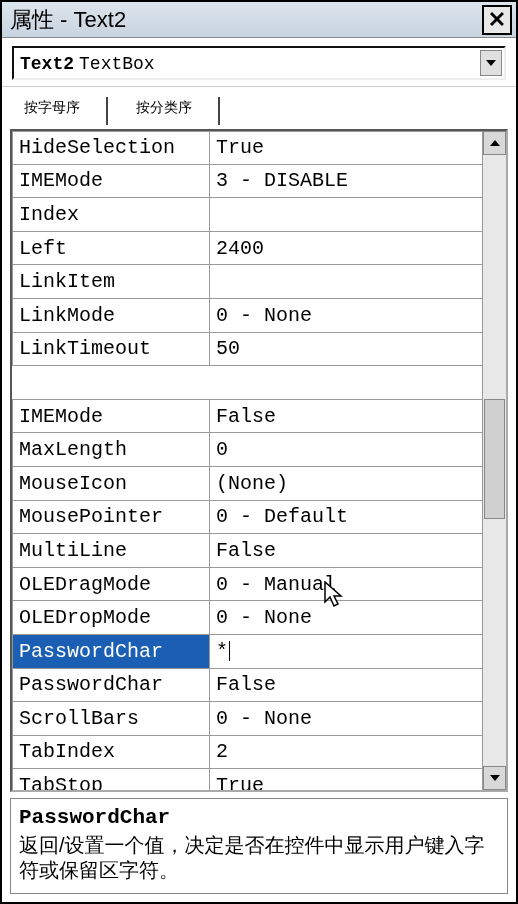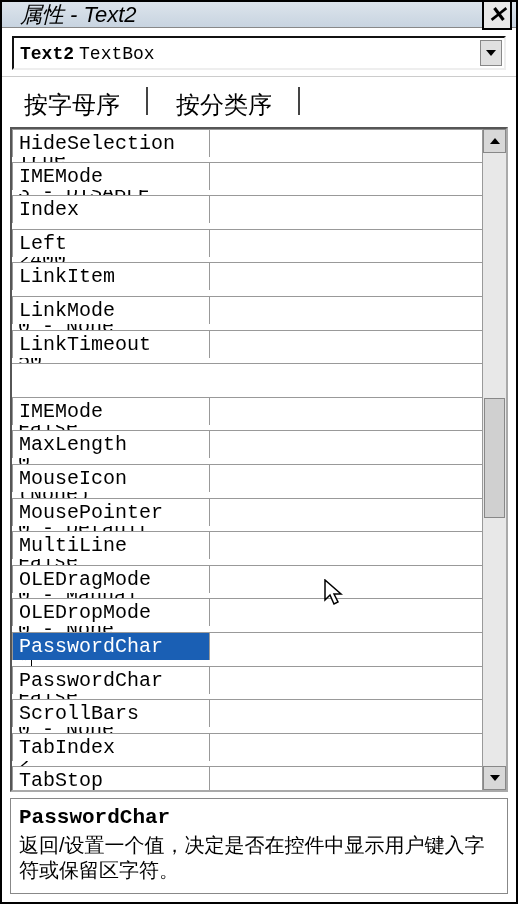--- a/index.html
+++ b/index.html
@@ -19,23 +19,22 @@
     height: 100%;
     display: flex;
     flex-direction: column;
   }
   .titlebar {
     background: linear-gradient(#dce4ec, #c8d4e0);
     border-bottom: 1px solid #888;
     display: flex;
     align-items: center;
     justify-content: space-between;
-    padding: 4px 4px 4px 18px;
-    height: 26px;
-    font-style: italic;
+    padding: 4px 4px 4px 8px;
+    height: 36px;
   }
   .titlebar-title {
     font-size: 22px;
     color: #000;
   }
   .close-btn {
     width: 30px;
     height: 30px;
     border: 2px solid #000;
     background: #e8e8e8;
@@ -78,21 +77,21 @@
     background: #e0e0e0;
     border: 1px solid #888;
     display: flex;
     align-items: center;
     justify-content: center;
   }
   .tabs {
     display: flex;
     padding: 10px 12px 0 18px;
     gap: 24px;
-    font-size: 24px;
+    font-size: 14px;
   }
   .tab {
     border-bottom: none;
     padding: 2px 4px;
     cursor: pointer;
   }
   .tab.active {}
   .tab-sep {
     border-left: 2px solid #444;
     height: 28px;
@@ -108,21 +107,20 @@
   .grid {
     flex: 1;
     overflow: hidden;
     font-family: "Courier New", monospace;
     font-size: 20px;
   }
   .row {
     display: flex;
     height: 33.6px;
     border-bottom: 1px solid #999;
-    flex-direction: column;
   }
   .row:first-child { border-top: 1px solid #999; }
   .cell-name {
     width: 198px;
     padding: 2px 6px;
     border-right: 1px solid #999;
     border-left: 1px solid #999;
     white-space: nowrap;
     overflow: hidden;
     display: flex;

